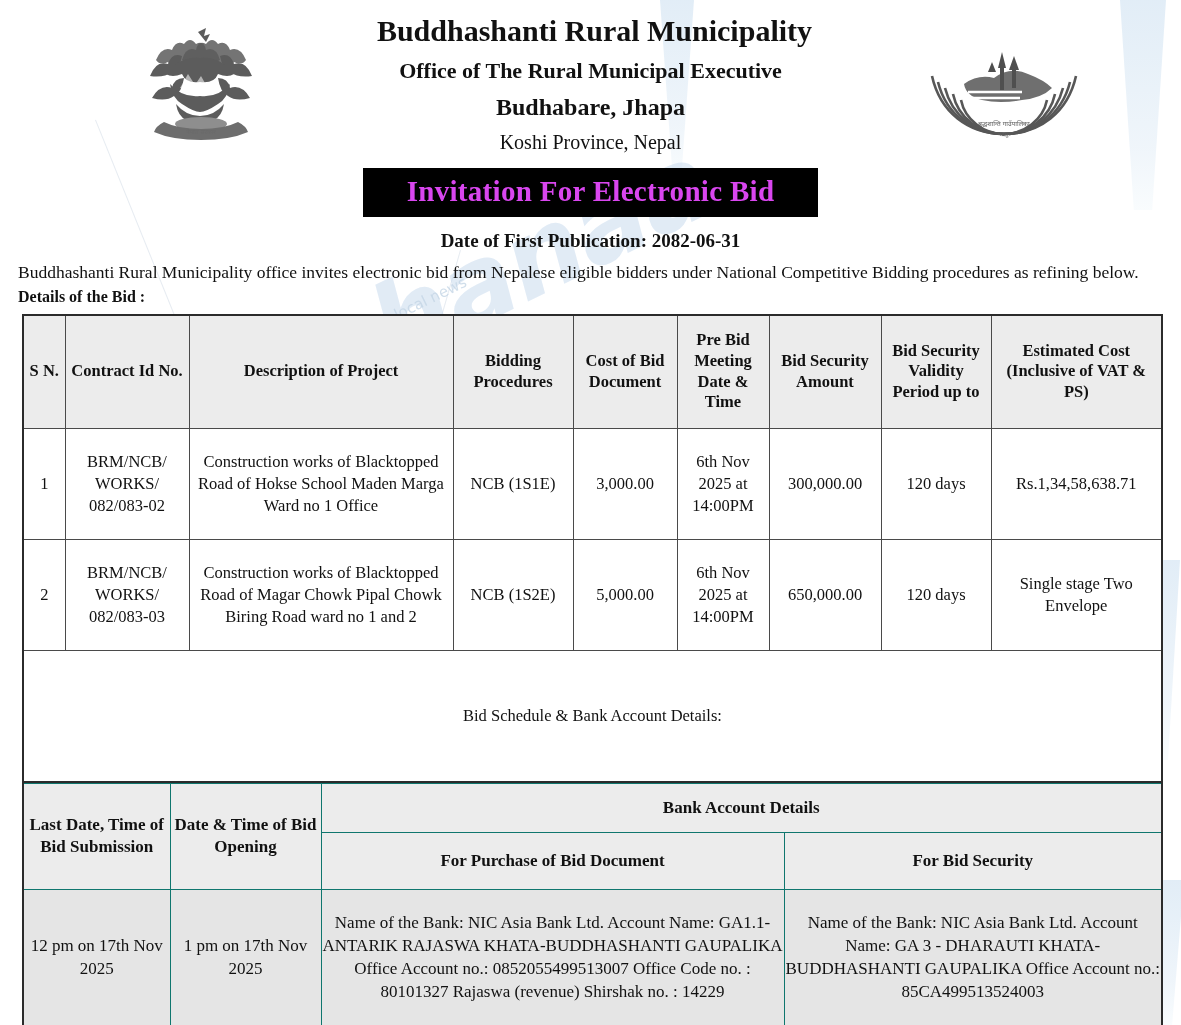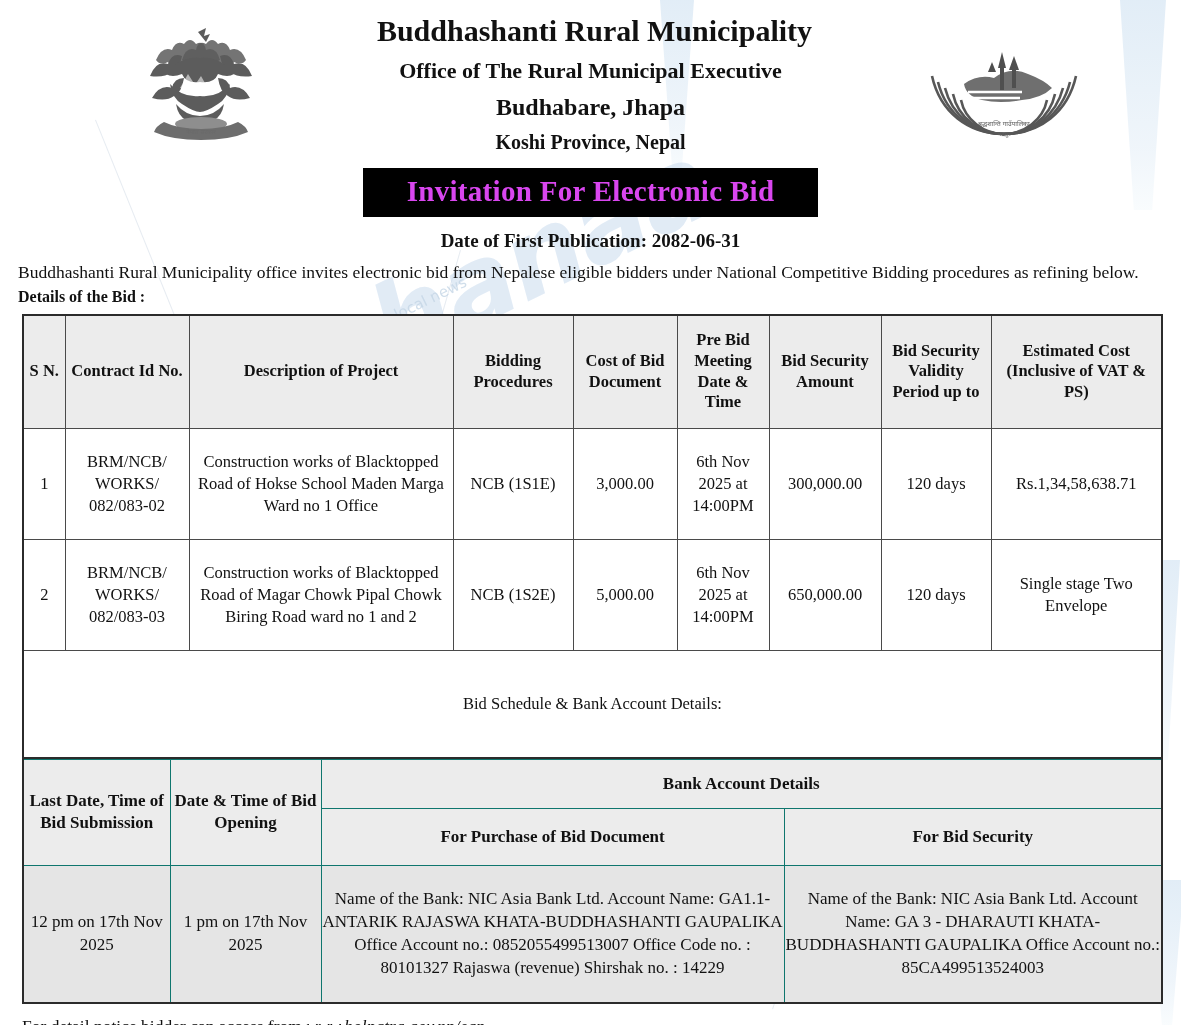--- a/index.html
+++ b/index.html
@@ -85,21 +85,21 @@
   }
   .org-title {
     font-size: 30px;
     font-weight: bold;
     line-height: 1.25;
     margin: 4px 0 0 0;
     padding-left: 8px;
   }
   .org-line2 { font-size: 22px; font-weight: bold; margin-top: 8px; }
   .org-line3 { font-size: 24px; font-weight: bold; margin-top: 10px; }
-  .org-line4 { font-size: 20px; font-weight: bold; margin-top: 10px; }
+  .org-line4 { font-size: 20px; font-weight: normal; margin-top: 10px; }
 
   .banner-wrap { margin-top: 14px; display: flex; justify-content: center; }
   .banner {
     background: #000000;
     color: #d946ef;
     font-size: 29px;
     font-weight: bold;
     padding: 7px 44px 9px 44px;
     letter-spacing: .3px;
     line-height: 1.15;
@@ -158,21 +158,21 @@
   }
 
   .sched-title-row td {
     border: 1px solid #4a4a4a;
     border-left: 2px solid #2b2b2b;
     border-right: 2px solid #2b2b2b;
     background: #ffffff;
     font-size: 16.5px;
     text-align: center;
     height: 32px;
-    padding: 2px;
+    padding: 14px;
   }
 
   .bank-table {
     margin: 0 0 0 22px;
     width: 1139px;
     border: 2px solid #2b2b2b;
     border-top: none;
   }
   .bank-table th, .bank-table td {
     border: 1px solid #0f766e;

